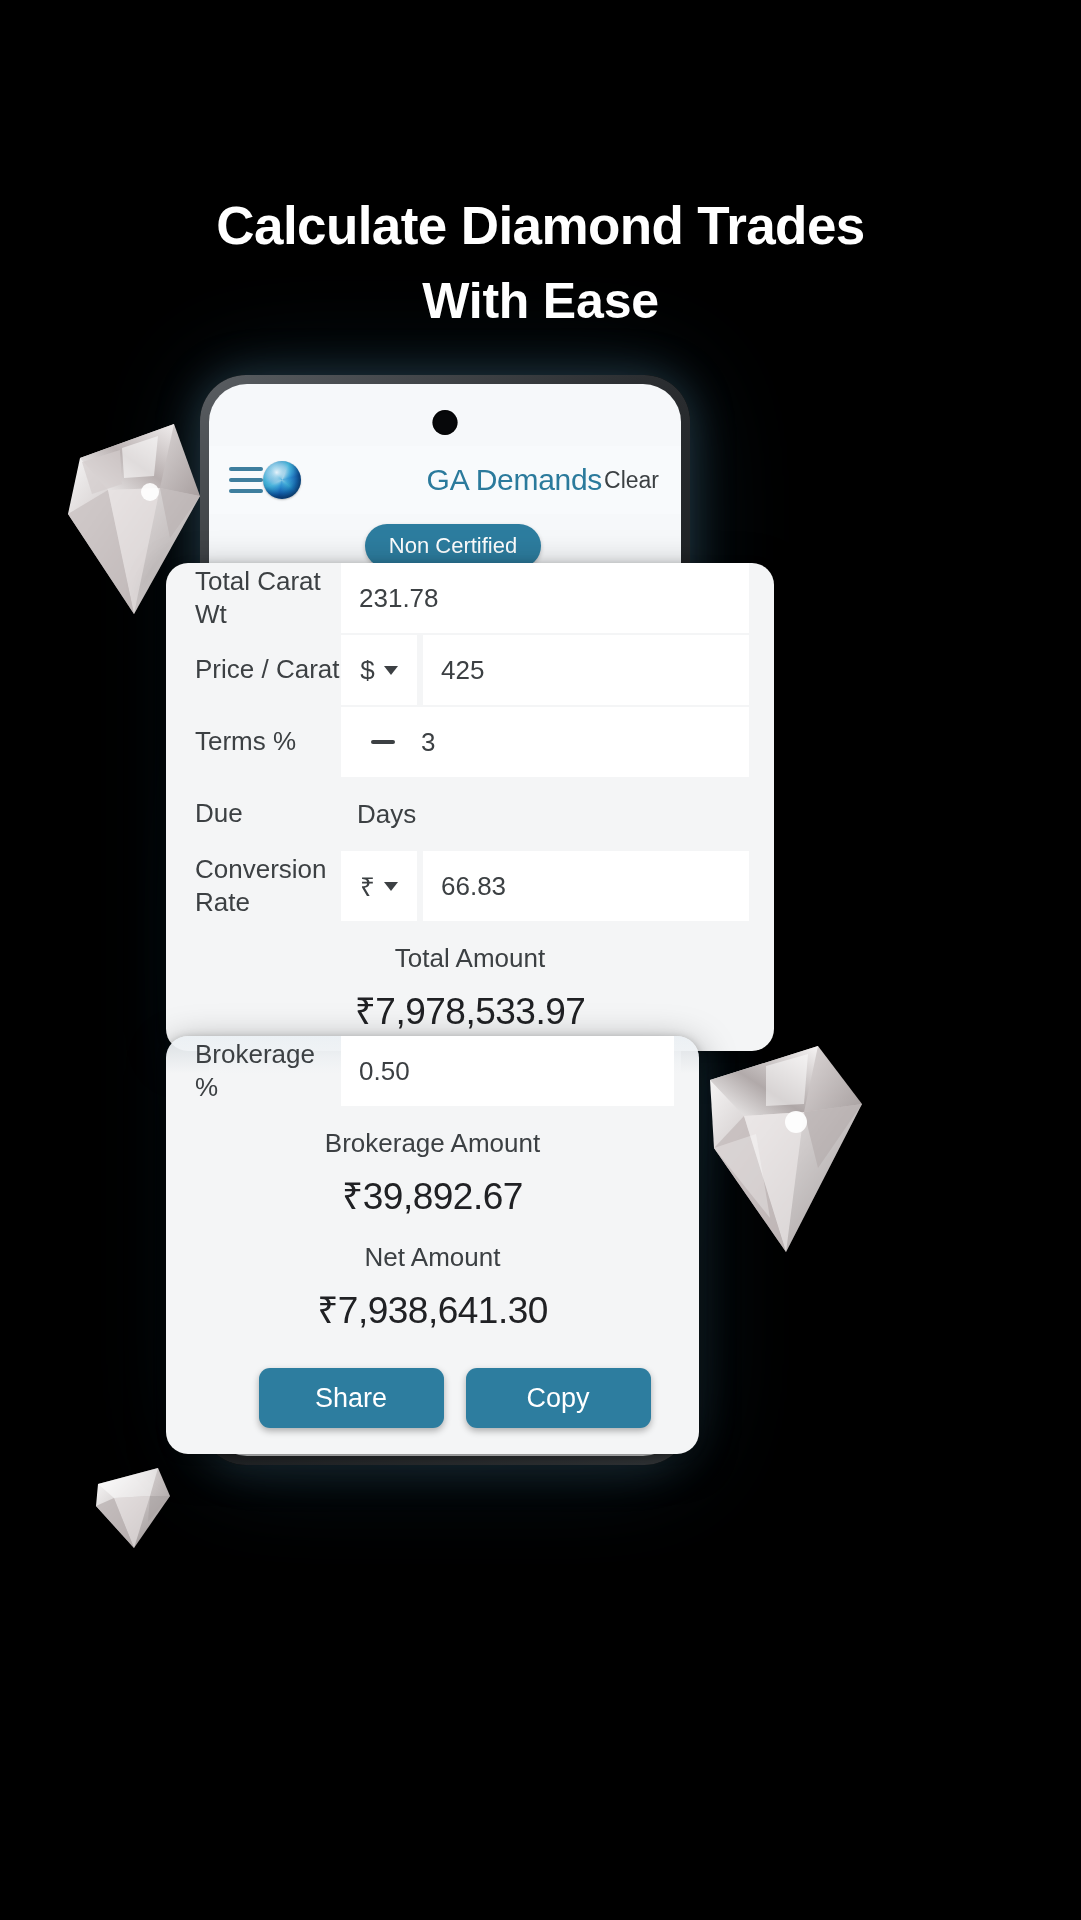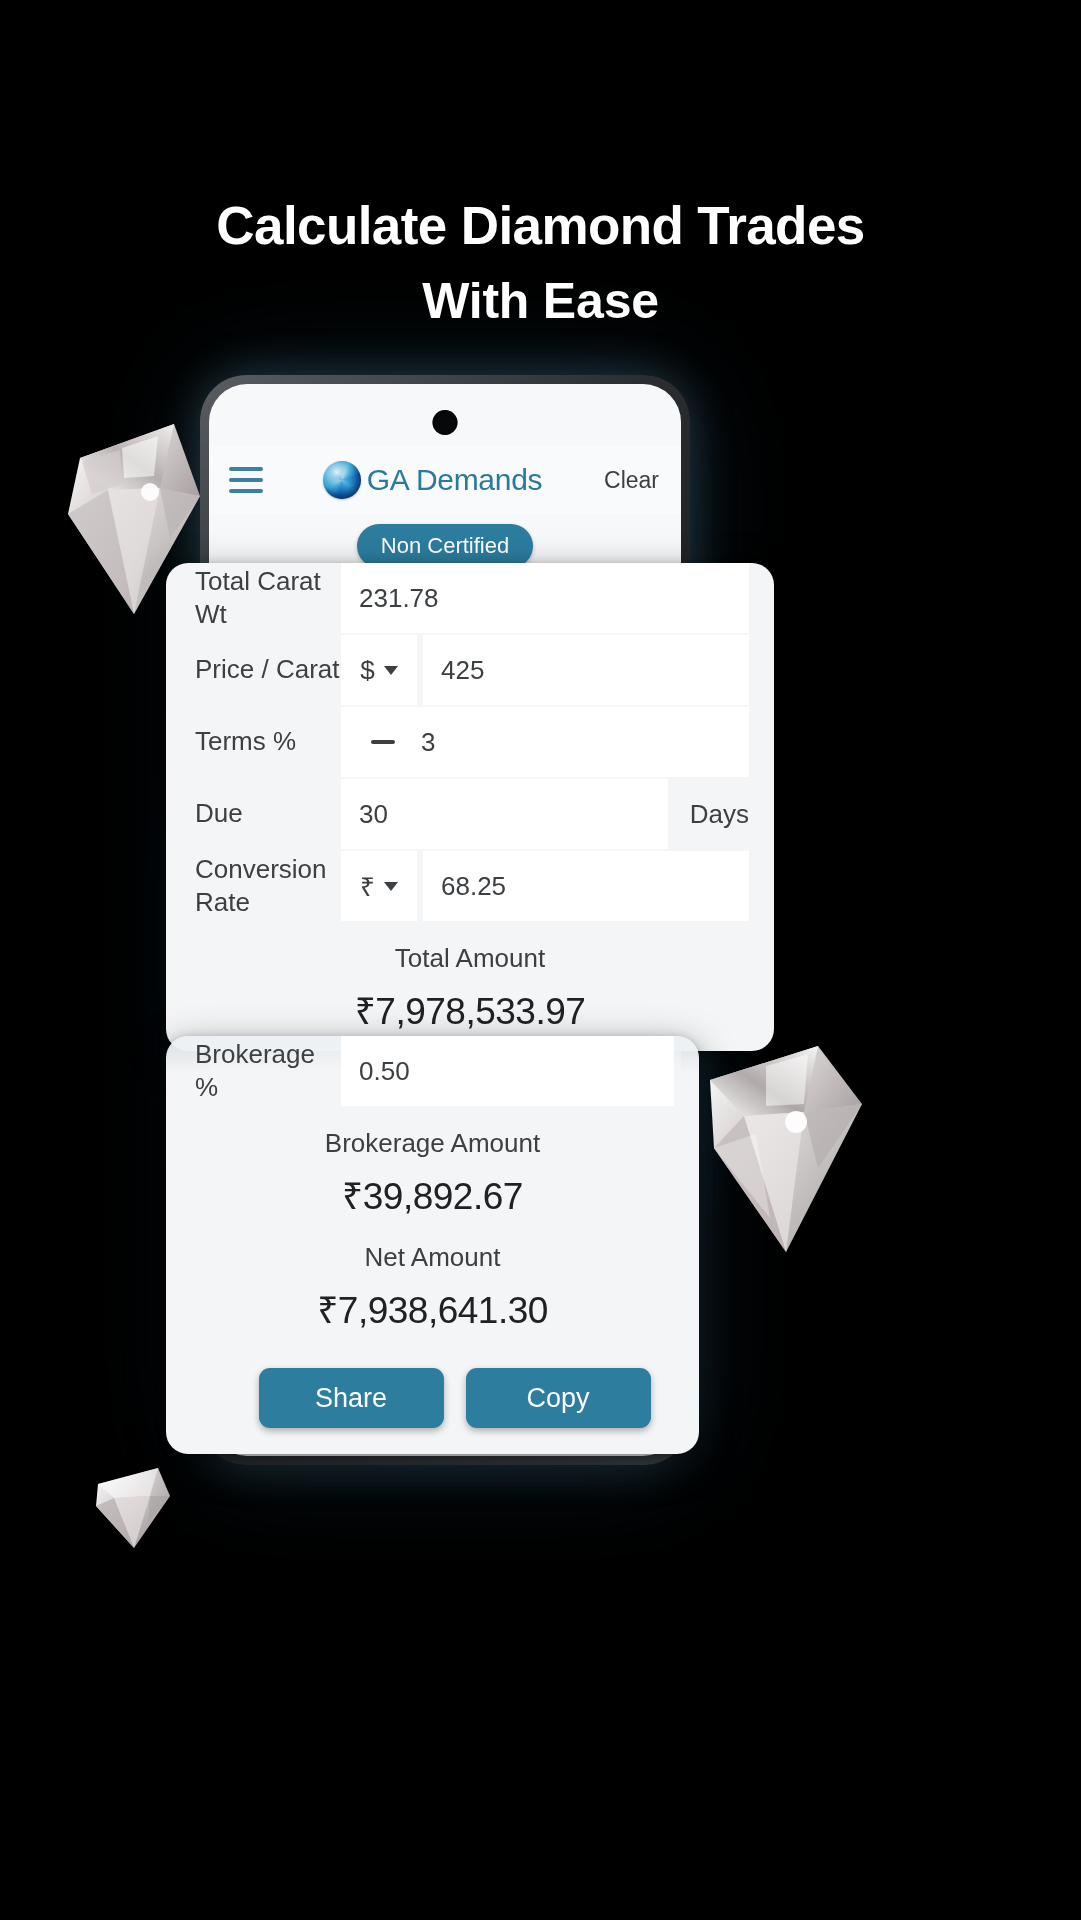--- a/index.html
+++ b/index.html
@@ -114,21 +114,21 @@
   .hamburger-icon span {
     display: block;
     height: 4px;
     border-radius: 2px;
     background: #3e7e9e;
   }
   .app-bar-center {
     flex: 1 1 auto;
     display: flex;
     align-items: center;
-    justify-content: center;
+    justify-content: space-between;
     gap: 6px;
   }
   .brand-logo {
     width: 38px;
     height: 38px;
     border-radius: 50%;
     background:
       radial-gradient(circle at 36% 30%, #eaf4fb 0%, #9fd0e8 16%, #3e9ed2 38%, #1566a8 62%, #0d3f75 85%, #10365e 100%);
     box-shadow: inset -2px -3px 6px rgba(0,0,0,0.35), 0 1px 2px rgba(0,0,0,0.25);
     position: relative;
@@ -160,21 +160,21 @@
     border: none;
     font-family: inherit;
     cursor: pointer;
     white-space: nowrap;
   }
 
   
   .chip-row {
     position: absolute;
     top: 140px;
-    left: 0;
+    left: 8px;
     width: 100%;
     display: flex;
     justify-content: center;
   }
   .chip {
     background: #2d7d9f;
     color: #ffffff;
     font-size: 22px;
     padding: 9px 24px;
     border-radius: 22px;
@@ -438,33 +438,32 @@
       <div class="field grow">
         <span class="minus-sign"></span>
         <span>3</span>
       </div>
     </div>
   </div>
 
   <div class="form-row">
     <div class="row-label">Due</div>
     <div class="row-fields">
-      <div class="field grow">30</div>
       <div class="suffix-text">Days</div>
     </div>
   </div>
 
   <div class="form-row">
     <div class="row-label">Conversion Rate</div>
     <div class="row-fields">
       <div class="field unit-select">
         <span>₹</span>
         <span class="caret-down"></span>
       </div>
-      <div class="field grow">68.25</div>
+      <div class="field grow">66.83</div>
     </div>
   </div>
 
   <div class="total-block">
     <div class="total-label">Total Amount</div>
     <div class="total-value">₹7,978,533.97</div>
   </div>
 </div>
 
 <div class="float-card card-bottom">

